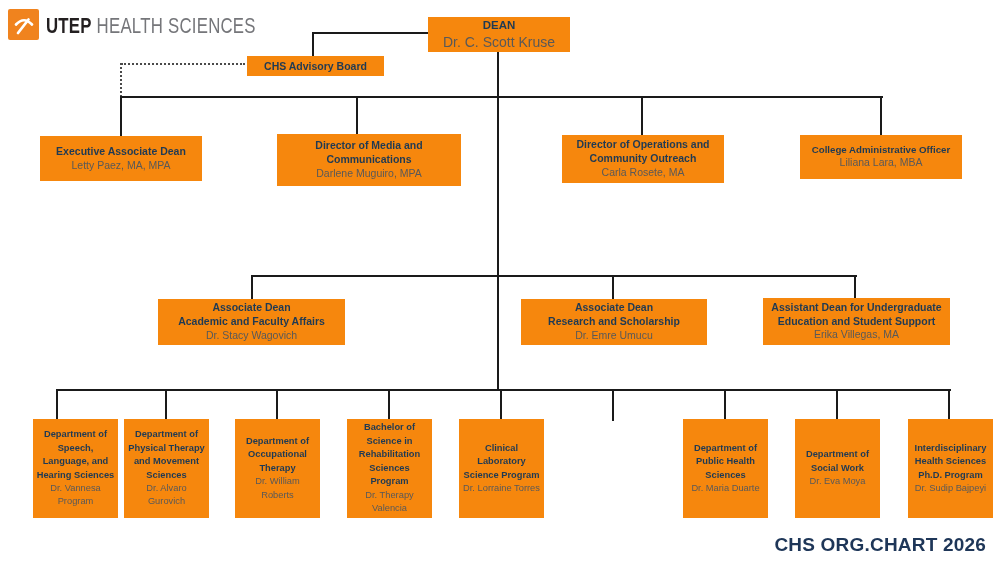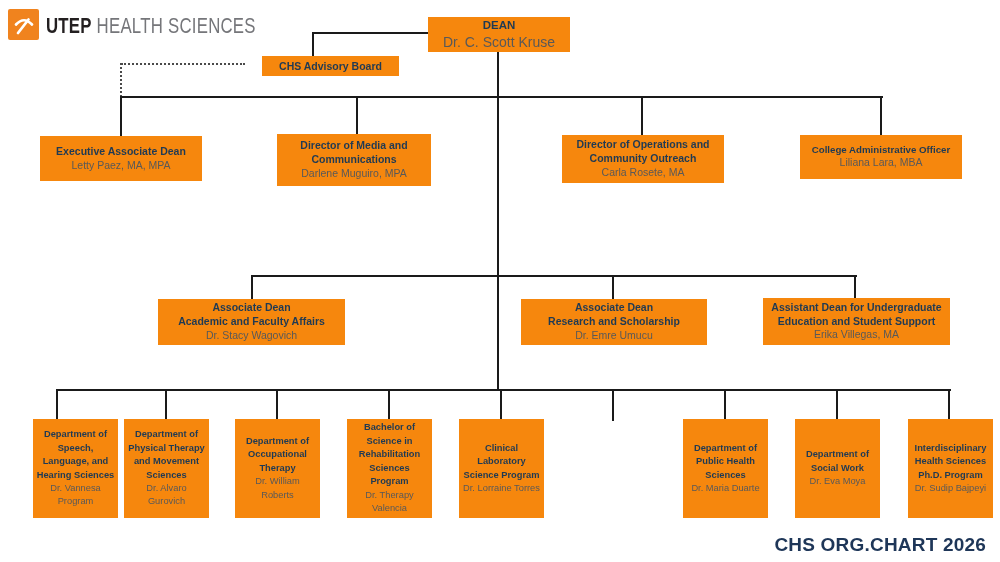--- a/index.html
+++ b/index.html
@@ -27,27 +27,27 @@
         display:flex;flex-direction:column;justify-content:center;align-items:center;
         text-align:center;padding:14px 4px}
   .t{font-weight:700;color:var(--navy,#1F3A54)}
   .t span{display:block}
   .n{color:var(--gray,#595959)}
 
   .dean{left:428px;top:17px;width:142px;height:35px}
   .dean .t{font-size:11.5px;line-height:1.3}
   .dean .n{font-size:14px;line-height:1.3}
 
-  .adv{left:262px;top:56px;width:137px;height:20px;padding:1px 2px}
+  .adv{left:247px;top:56px;width:137px;height:20px;padding:1px 2px}
   .adv .t{font-size:10.5px}
 
   .r2 .t,.r3 .t{font-size:10.5px;line-height:1.32}
   .r2 .n,.r3 .n{font-size:10.5px;line-height:1.32}
   .r2-1{left:40px;top:136px;width:162px;height:45px}
-  .r2-2{left:277px;top:134px;width:154px;height:52px}
+  .r2-2{left:277px;top:134px;width:184px;height:52px}
   .r2-3{left:562px;top:135px;width:162px;height:48px}
   .r2-4{left:800px;top:135px;width:162px;height:44px}
   .r2-4 .t{font-size:9.7px;white-space:nowrap}
 
   .r3-1{left:158px;top:299px;width:187px;height:46px}
   .r3-2{left:521px;top:299px;width:186px;height:46px}
   .r3-3{left:763px;top:298px;width:187px;height:47px}
 
   .r4{width:85px;height:99px;top:419px;padding:2px 3px}
   .r4 .t{font-size:9.3px;line-height:1.45}

